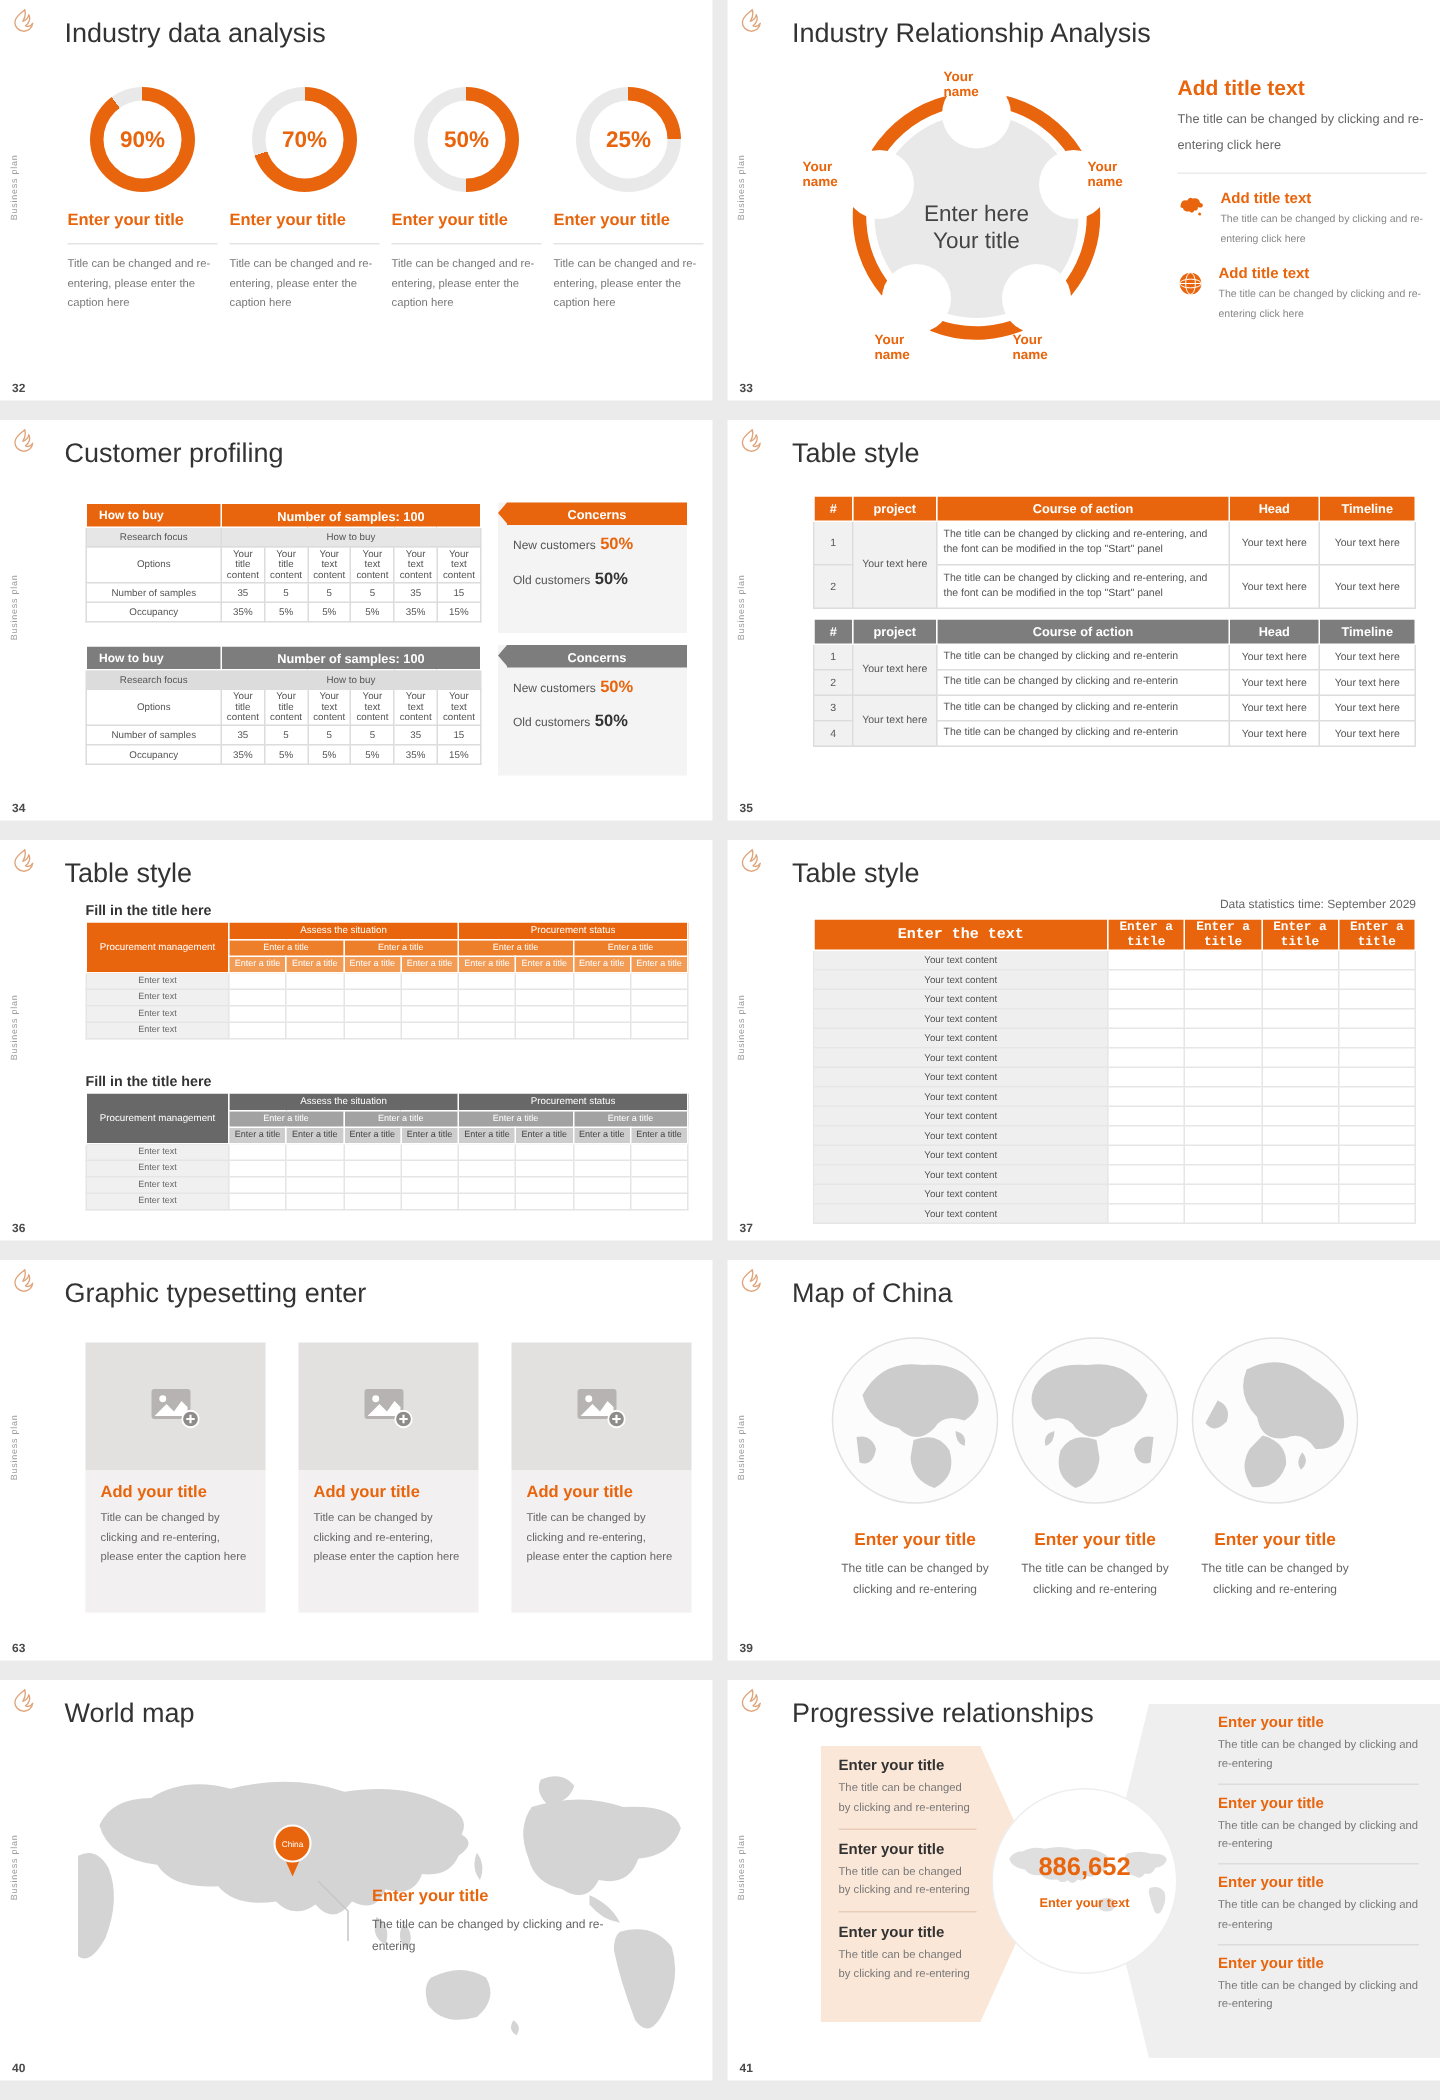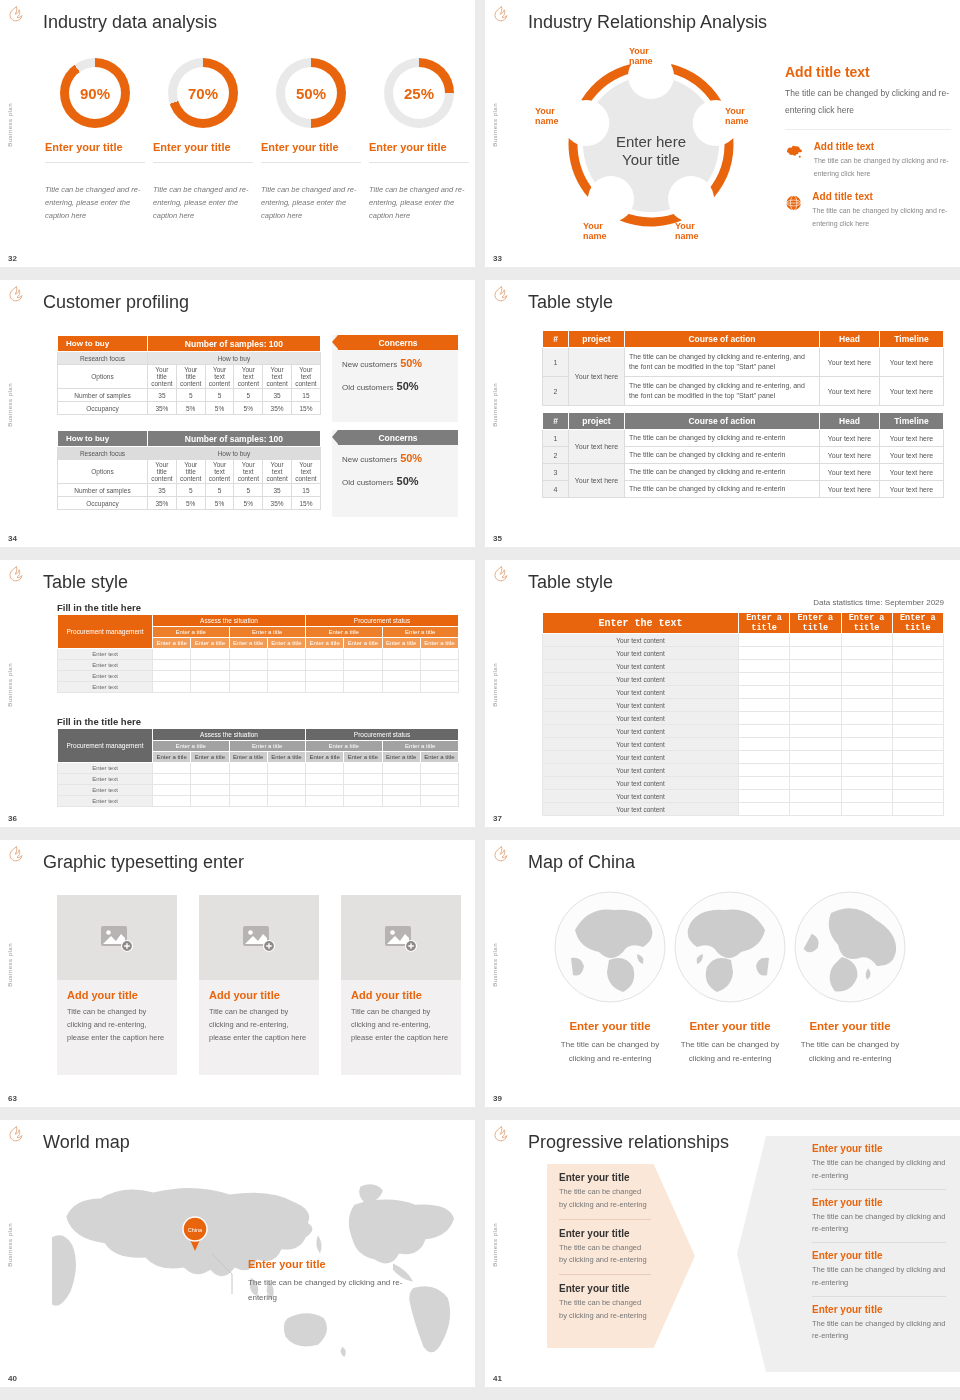--- a/index.html
+++ b/index.html
@@ -12,26 +12,26 @@
   .stitle { position:absolute; left:43px; top:12px; font-size:18px; color:#333; }
   .acc { color:#e8650d; }
 
   
   .donuts { position:absolute; left:45px; top:58px; display:flex; gap:8px; }
   .d-item { width:100px; }
   .donut { width:70px; height:70px; border-radius:50%; margin:0 auto; position:relative; }
   .donut::after { content:""; position:absolute; inset:9px; background:#fff; border-radius:50%; }
   .d-pct { position:absolute; inset:0; display:flex; align-items:center; justify-content:center; z-index:1; color:#e8650d; font-weight:bold; font-size:15px; }
   .d-title { margin-top:13px; color:#e8650d; font-weight:bold; font-size:11px; border-bottom:1px solid #e4e4e4; padding-bottom:9px; }
-  .d-cap { margin-top:20px; font-size:7.5px; color:#777; line-height:1.75;font-style:italic; }
+  .d-cap { margin-top:6px; font-size:7.5px; color:#777; line-height:1.75; }
 
   
   .rel-svg { position:absolute; left:46px; top:44px; }
   .rel-label { position:absolute; width:44px; text-align:left; font-size:9px; font-weight:bold; color:#e8650d; line-height:1.15; }
-  .rr { position:absolute; left:300px; top:64px; width:166px; }
+  .rr { position:absolute; left:300px; top:50px; width:166px; }
   .rr-title { font-size:14px; font-weight:bold; color:#e8650d; }
   .rr-body { font-size:8.5px; color:#666; line-height:2; margin-top:5px; border-bottom:1px solid #ececec; padding-bottom:10px; }
   .rr-item { display:flex; gap:10px; margin-top:11px; align-items:flex-start; }
   .rri-title { font-size:10px; font-weight:bold; color:#e8650d; }
   .rri-body { font-size:7px; color:#888; line-height:1.8; margin-top:3px; }
 
   
   table { border-collapse:collapse; table-layout:fixed; }
   .hd-o { background:#e8650d; } .hd-g { background:#7d7d7d; }
   .hd-o th, .hd-g th { color:#fff; font-size:8.5px; font-weight:bold; border:1px solid #fff; }
@@ -878,16 +878,28 @@
       <div class="pl-item dv">
         <div class="pl-title">Enter your title</div>
         <div class="pl-body">The title can be changed by clicking and re-entering</div>
       </div>
       <div class="pl-item">
         <div class="pl-title">Enter your title</div>
         <div class="pl-body">The title can be changed by clicking and re-entering</div>
       </div>
     </div>
 
+    <div class="pcircle">
+      <svg class="minimap" width="110" height="56" viewBox="0 0 400 202">
+        <g fill="#c9c9c9">
+            <path d="M14 58 Q22 40 48 40 Q70 26 100 34 Q140 24 175 36 Q215 30 240 44 Q258 52 252 64 Q262 70 250 78 Q244 92 226 90 Q220 106 202 100 Q196 116 180 108 Q168 124 156 110 Q142 120 130 108 Q104 112 92 98 Q62 100 52 84 Q20 80 14 58 Z"></path>
+            <path d="M232 158 Q252 148 268 158 Q276 172 262 184 Q240 190 230 176 Q226 164 232 158 Z"></path>
+            <path d="M298 46 Q330 36 358 46 Q392 44 396 60 Q390 78 368 80 Q362 98 342 94 Q334 110 318 100 Q300 96 296 80 Q288 60 298 46 Z"></path>
+            <path d="M356 128 Q378 122 390 138 Q396 158 386 178 Q376 200 366 186 Q356 160 352 140 Q352 131 356 128 Z"></path>
+          </g>
+      </svg>
+      <div class="p-num">886,652</div>
+      <div class="p-numlabel">Enter your text</div>
+    </div>
     <div class="snum">41</div>
   </div>
 
 </div>
 
 </body></html>

